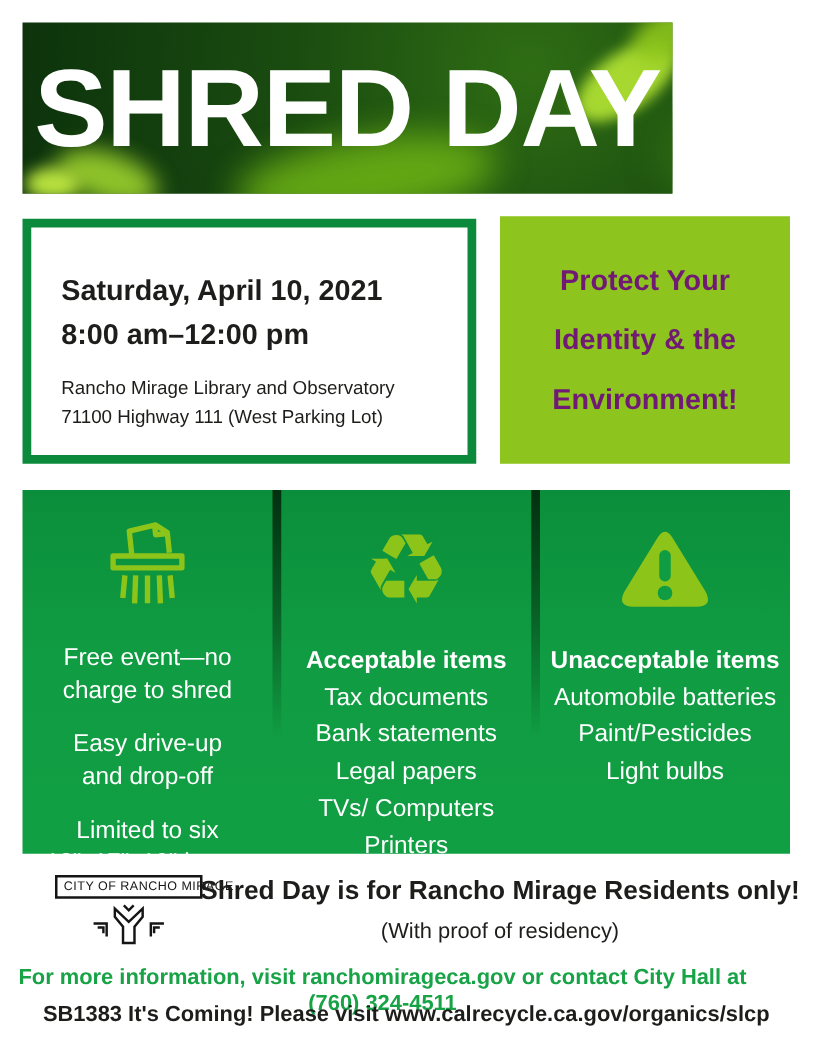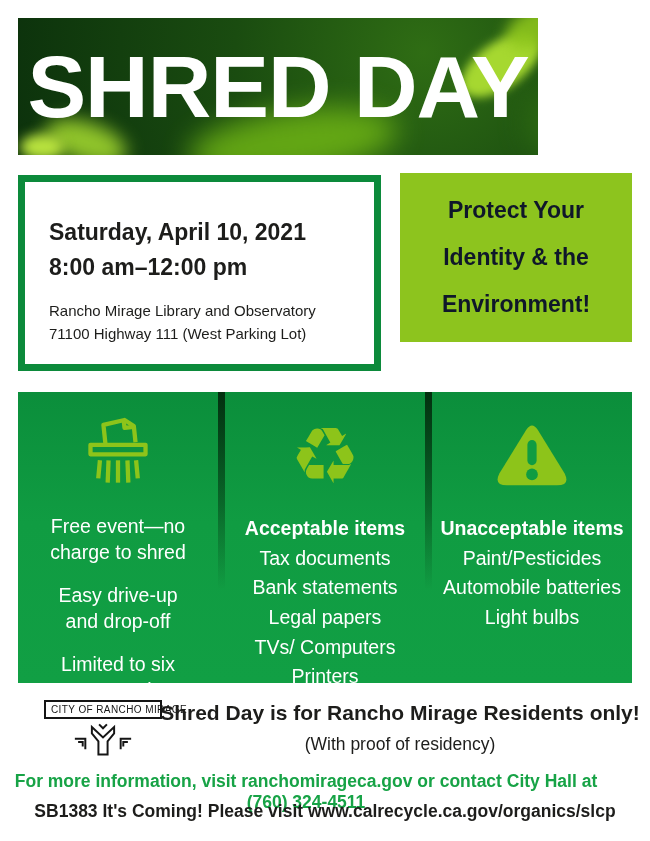--- a/index.html
+++ b/index.html
@@ -20,23 +20,23 @@
   .leaf-f { left:2px; top:116px; width:44px; height:26px; background:#b8e23e; filter:blur(6px); }
   .banner-title { position:relative; z-index:2; color:#ffffff; font-weight:bold;
     font-size:88px; letter-spacing:-1px; white-space:nowrap; line-height:1; }
 
   
   .event-card { position:absolute; left:18px; top:175px; width:363px; height:196px;
     background:#ffffff; border:7px solid #0c8a3b; padding:17px 10px 0 24px; }
   .event-datetime { font-size:23px; font-weight:bold; line-height:1.5; color:#1d1d1b;margin-top:16px; }
   .event-location { font-size:15px; line-height:1.55; margin-top:15px; color:#1d1d1b; }
 
-  .protect-box { position:absolute; left:400px; top:173px; width:232px; height:169px;
+  .protect-box { position:absolute; left:400px; top:173px; width:232px; height:198px;
     background:#8dc41e; display:flex; align-items:center; justify-content:center;
-    color:#0f172a; font-size:23px; font-weight:bold; line-height:2.05; text-align:center; }
+    color:#701a75; font-size:23px; font-weight:bold; line-height:2.05; text-align:center; }
 
   
   .panel { position:absolute; left:18px; top:392px; width:614px; height:291px;
     background:linear-gradient(180deg,#0b8e3b 0%, #109c42 45%, #119f44 100%);
     display:flex; }
   .col { flex:1 1 0; text-align:center; color:#ffffff; padding-top:2px; }
   .divider { width:7px; flex:0 0 7px;
     background:linear-gradient(180deg, rgba(2,40,12,.92) 0%, rgba(2,40,12,.45) 38%, rgba(2,40,12,0) 68%); }
   .icon-area { height:96px; display:flex; align-items:center; justify-content:center; margin:14px 0 10px; }
   .recycle-glyph { font-family:"DejaVu Sans", sans-serif; font-size:78px; line-height:1; color:#8dc41a; }
@@ -137,22 +137,22 @@
 
     <div class="col col-list">
       <div class="icon-area">
         <svg width="84" height="72" viewBox="0 0 100 86" aria-hidden="true">
           <path d="M43,12 Q50,1 57,12 L89,64 Q96,78 80,78 L20,78 Q4,78 11,64 Z" fill="#8dc41a"></path>
           <rect x="44.5" y="24" width="11" height="30" rx="5.5" fill="#109c42"></rect>
           <circle cx="50" cy="65" r="7" fill="#109c42"></circle>
         </svg>
       </div>
       <p class="col-heading">Unacceptable items</p>
+      <p>Automobile batteries</p>
       <p>Paint/Pesticides</p>
-      <p>Automobile batteries</p>
       <p>Light bulbs</p>
     </div>
 
   </div>
 
   <div class="logo">
     <div class="logo-box">CITY OF RANCHO MIRAGE</div>
     <div class="logo-emblem">
       <svg width="72" height="44" viewBox="0 0 110 62" aria-hidden="true">
         <g stroke="#151515" stroke-width="3" fill="none">

